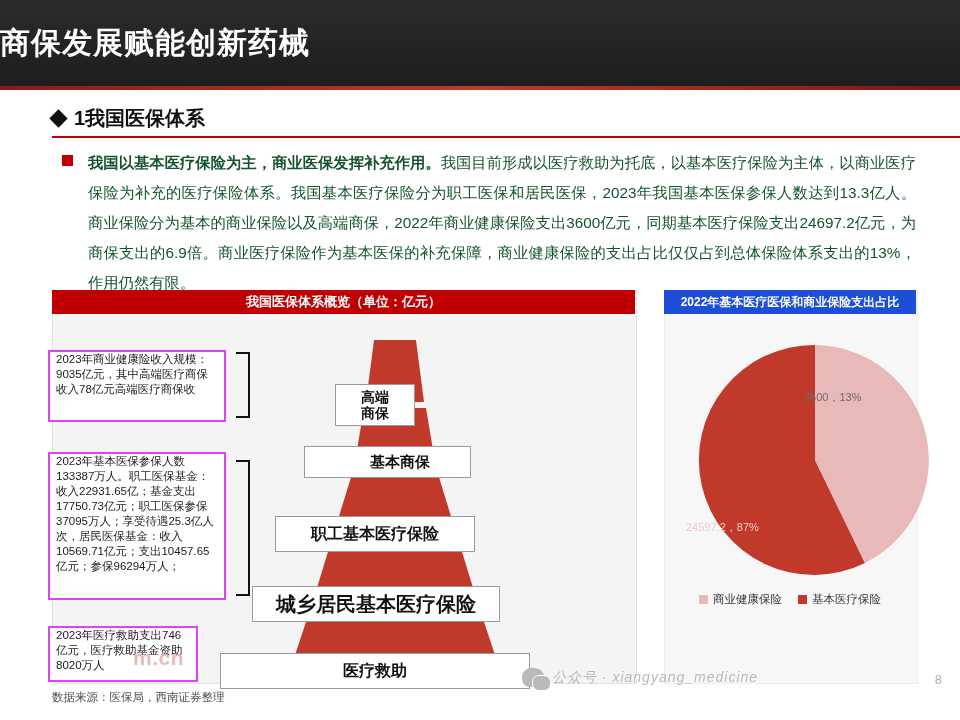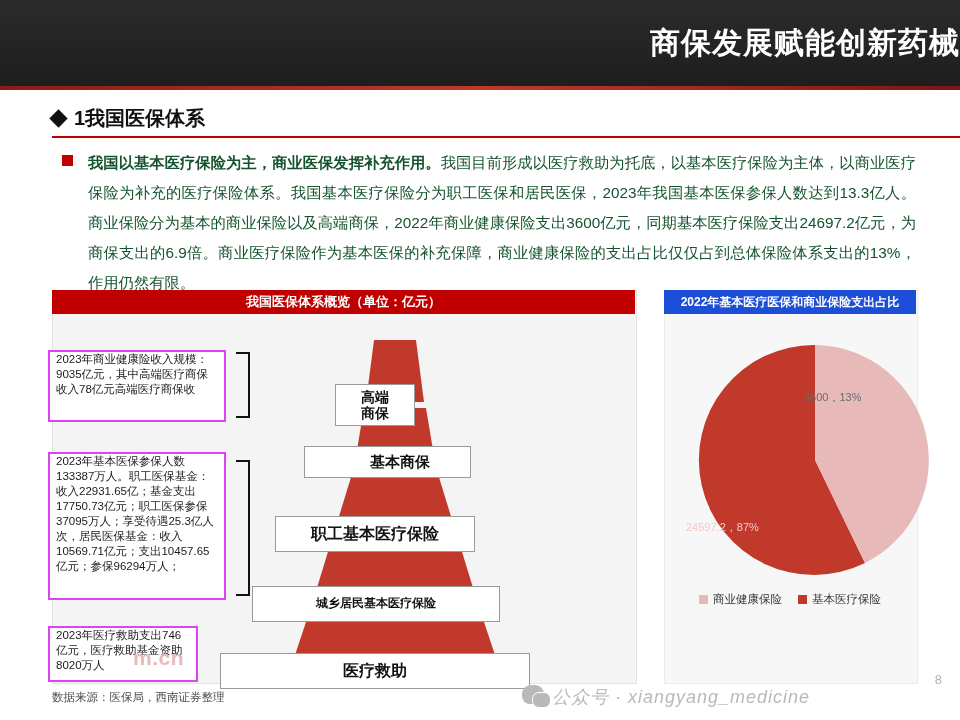--- a/index.html
+++ b/index.html
@@ -36,21 +36,21 @@
     left: 0; bottom: 0;
     width: 960px; height: 4px;
     background: linear-gradient(90deg, #8b1a17 0%, #c0392b 50%, #7d1512 100%);
   }
   .header-title {
     position: absolute;
     left: 0; top: 0;
     width: 960px;
     height: 86px;
     line-height: 86px;
-    text-align: right;
+    text-align: left;
     color: #ffffff;
     font-size: 30px;
     font-weight: bold;
     letter-spacing: 1px;
   }
   
   .section-head {
     position: absolute;
     left: 52px;
     top: 105px;
@@ -160,21 +160,21 @@
     color: #111;
     display: flex;
     align-items: center;
     justify-content: center;
     line-height: 1.15;
     margin-top: 28px;
   }
   .pl1 { left: 155px; top: 16px;  width: 78px;  height: 40px; font-size: 14px; }
   .pl2 { left: 124px; top: 78px;  width: 140px; height: 30px; font-size: 15px; padding-left: 25px; }
   .pl3 { left:  95px; top: 148px; width: 198px; height: 34px; font-size: 16px; }
-  .pl4 { left:  72px; top: 218px; width: 246px; height: 34px; font-size: 12px; }
+  .pl4 { left:  72px; top: 218px; width: 246px; height: 34px; font-size: 20px; }
   .pl5 { left:  40px; top: 285px; width: 308px; height: 34px; font-size: 16px; }
   
   .note {
     position: absolute;
     background: #ffffff;
     border: 2px solid #d946ef;
     font-size: 11.5px;
     line-height: 15px;
     color: #1a1a1a;
     padding: 0 6px;
@@ -240,27 +240,26 @@
     font-weight: bold;
     color: #e8b7b7;
     letter-spacing: 0.5px;
     opacity: 0.95;
   }
   .wechat-tag {
     position: absolute;
     left: 522px;
     top: 668px;
     display: flex;
-    align-items: flex-start;
+    align-items: center;
     gap: 8px;
-    font-size: 18px;
+    font-size: 14px;
     color: #b9b9b9;
     font-style: italic;
     letter-spacing: 1px;
-    margin-top: 17px;
   }
   .wechat-icon {
     width: 22px; height: 19px;
     background: #b9b9b9;
     border-radius: 9px 9px 8px 8px;
     position: relative;
   }
   .wechat-icon::after {
     content: "";
     position: absolute;

